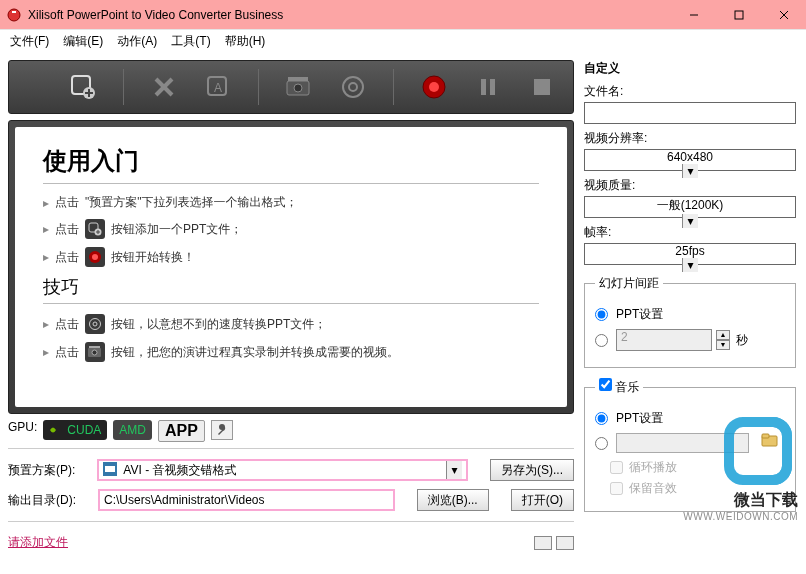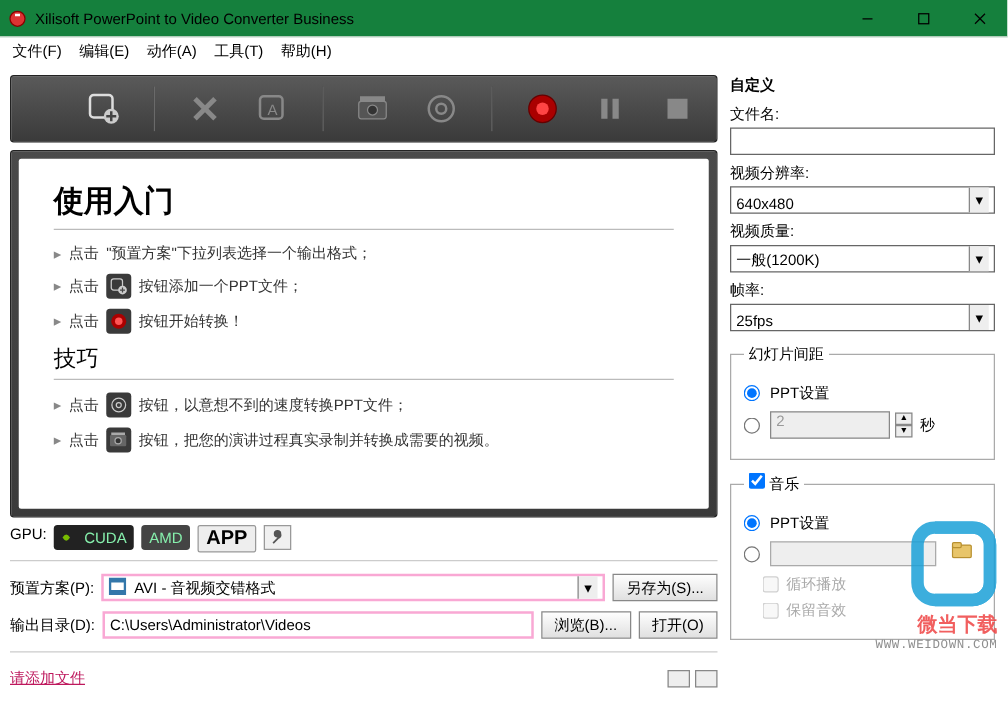--- a/index.html
+++ b/index.html
@@ -1,18 +1,18 @@
 <!DOCTYPE html>
 <html><head>
 <meta charset="utf-8">
 <style>
 * { margin: 0; padding: 0; box-sizing: border-box; font-family: "Microsoft YaHei", "SimSun", Arial, sans-serif; font-size: 12px; }
 body { width: 806px; height: 574px; background: #fff; overflow: hidden; }
 
-.titlebar { height: 30px; background: #15803d; border-bottom: 1px solid #e5e5e5; display: flex; align-items: center; padding-left: 6px; }
+.titlebar { height: 30px; background: #fca5a5; border-bottom: 1px solid #e5e5e5; display: flex; align-items: center; padding-left: 6px; }
 .titlebar .app-icon { width: 16px; height: 16px; margin-right: 6px; }
 .titlebar .title { flex: 1; color: #000; font-size: 12px; }
 .titlebar .winbtn { width: 45px; height: 29px; display: flex; align-items: center; justify-content: center; color: #000; }
 .titlebar .winbtn.close { width: 45px; }
 
 .menubar { height: 22px; background: #fff; display: flex; align-items: center; padding-left: 4px; gap: 2px; }
 .menubar .menuitem { padding: 2px 6px; cursor: default; }
 
 .content { display: flex; height: calc(100% - 52px); }
 .left-pane { width: 574px; padding: 8px 0 0 8px; display: flex; flex-direction: column; }
@@ -25,60 +25,60 @@
 .main-box { margin-top: 6px; background: linear-gradient(#4a4a4a,#3a3a3a); border: 1px solid #222; border-radius: 3px; padding: 6px; height: 294px; }
 .main-inner { background: #fff; border-radius: 2px; height: 100%; padding: 18px 28px; overflow: auto; }
 .main-inner h1 { font-size: 24px; font-weight: bold; border-bottom: 1px solid #bbb; padding-bottom: 6px; margin-bottom: 10px; }
 .main-inner h2 { font-size: 18px; font-weight: normal; border-bottom: 1px solid #bbb; padding-bottom: 4px; margin: 8px 0 10px; }
 .step { display: flex; align-items: center; gap: 6px; margin: 8px 0; color: #333; }
 .step .bullet { color: #888; }
 .step .mini-icon { width: 20px; height: 20px; display: inline-flex; align-items: center; justify-content: center; border-radius: 3px; }
 .mini-dark { background: #3a3a3a; }
 
 .gpu-row { margin-top: 6px; display: flex; align-items: flex-start; gap: 6px; }
-.gpu-badge { background: #222; color: #86efac; padding: 2px 6px; border-radius: 3px; display: inline-flex; align-items: center; gap: 4px; height: 20px; }
+.gpu-badge { background: #222; color: #22c55e; padding: 2px 6px; border-radius: 3px; display: inline-flex; align-items: center; gap: 4px; height: 20px; }
 .gpu-badge.amd { background: #444; }
 .gpu-app { background: #eee; border: 1px solid #999; padding: 1px 6px; border-radius: 2px; font-weight: bold; font-size: 16px; }
 .wrench-btn { width: 22px; height: 20px; border: 1px solid #999; background: #f0f0f0; display: inline-flex; align-items: center; justify-content: center; }
 
 .divider { height: 1px; background: #ccc; margin: 6px 0; }
 
-.form-row { display: flex; align-items: center; gap: 6px; margin: 4px 0; }
+.form-row { display: flex; align-items: center; gap: 22px; margin: 4px 0; }
 .form-row label { white-space: nowrap; }
 .form-row .combo, .form-row .textfield { flex: 1; height: 22px; border: 2px solid #f9a8d4; background: #fff; padding: 0 4px; display: flex; align-items: center; }
 .combo { display: flex; align-items: center; }
 .combo .combo-icon { width: 16px; height: 16px; margin-right: 4px; }
 .combo .dd, .select .dd { width: 16px; text-align: center; border-left: 1px solid #888; height: 100%; display: flex; align-items: center; justify-content: center; background: #eee; }
 .combo .txt { flex: 1; }
 .btn { height: 22px; border: 1px solid #888; background: linear-gradient(#fefefe,#e0e0e0); padding: 0 10px; cursor: default; }
 
 .status-row { margin-top: 6px; display: flex; align-items: center; color: #be185d; text-decoration: underline; }
 .status-row .spacer { flex: 1; }
 .status-row .status-icon { width: 18px; height: 14px; border: 1px solid #888; margin-left: 4px; background: #eee; }
 
 .right-pane .section-title { font-weight: bold; margin-bottom: 4px; }
 .right-pane .field-label { margin: 6px 0 2px; }
 .right-pane input[type=text], .right-pane .select { width: 100%; height: 22px; border: 1px solid #666; background: #fff; padding: 0 4px; }
-.right-pane .select { display: flex; align-items: flex-end; }
+.right-pane .select { display: flex; align-items: center; flex-direction: column; }
 .right-pane .select .txt { flex: 1; }
 
 fieldset { border: 1px solid #aaa; margin-top: 10px; padding: 8px 10px 10px; }
 fieldset legend { padding: 0 4px; }
 .radio-row { display: flex; align-items: center; gap: 6px; margin: 6px 0; }
 .radio-row input[type=radio] { margin-right: 2px; }
 .spinner { display: flex; align-items: center; gap: 4px; }
 .spinner .spin-input { width: 96px; height: 22px; border: 1px solid #888; background: #eee; color: #999; padding: 0 4px; }
 .spinner .spin-btns { display: flex; flex-direction: column; }
 .spinner .spin-btns span { width: 14px; height: 10px; border: 1px solid #888; background: #eee; font-size: 7px; line-height: 8px; text-align: center; }
 .checkbox-row { display: flex; align-items: center; gap: 6px; margin: 4px 15px; }
 .checkbox-row.disabled { color: #aaa; }
 .browse-btn { width: 24px; height: 20px; margin-left: 6px; }
 
 .watermark { position: absolute; right: 8px; bottom: 52px; opacity: 0.85; pointer-events: none; }
-.watermark .wm-url { font-size: 10px; color: #7a7a7a; letter-spacing: 0.5px; text-align: right; font-family: Liberation Mono, monospace; }
+.watermark .wm-url { font-size: 10px; color: #7a7a7a; letter-spacing: 0.5px; text-align: right; }
 </style>
 </head>
 <body>
 
 <div class="titlebar">
   <span class="app-icon">
     <svg width="16" height="16" viewBox="0 0 16 16">
         <circle cx="8" cy="8" r="6" fill="#d33" stroke="#800" stroke-width="1"></circle>
         <rect x="6" y="4" width="4" height="2" fill="#fff"></rect>
       </svg>
@@ -344,17 +344,17 @@
           <input type="checkbox" disabled="" style="">
           <span>保留音效</span>
         </div>
     </fieldset>
 
     <div class="watermark">
       <svg width="110" height="70" viewBox="0 0 110 70">
         <path d="M60 5 h30 a14 14 0 0 1 14 14 v30 a14 14 0 0 1 -14 14 h-30 a14 14 0 0 1 -14 -14 v-30 a14 14 0 0 1 14 -14 z" fill="none" stroke="#1aa0d8" stroke-width="10"></path>
         <path d="M60 5 h30 a14 14 0 0 1 14 14 v30 a14 14 0 0 1 -14 14 h-30" fill="none" stroke="#1aa0d8" stroke-width="10"></path>
       </svg>
-      <div style="font-size:16px;color:#ef4444;text-align:right;font-weight:bold">微当下载</div>
+      <div style="font-size:16px;color:#000000;text-align:right;font-weight:bold">微当下载</div>
       <div class="wm-url">WWW.WEIDOWN.COM</div>
     </div>
   </div>
 </div>
 
 </body></html>

